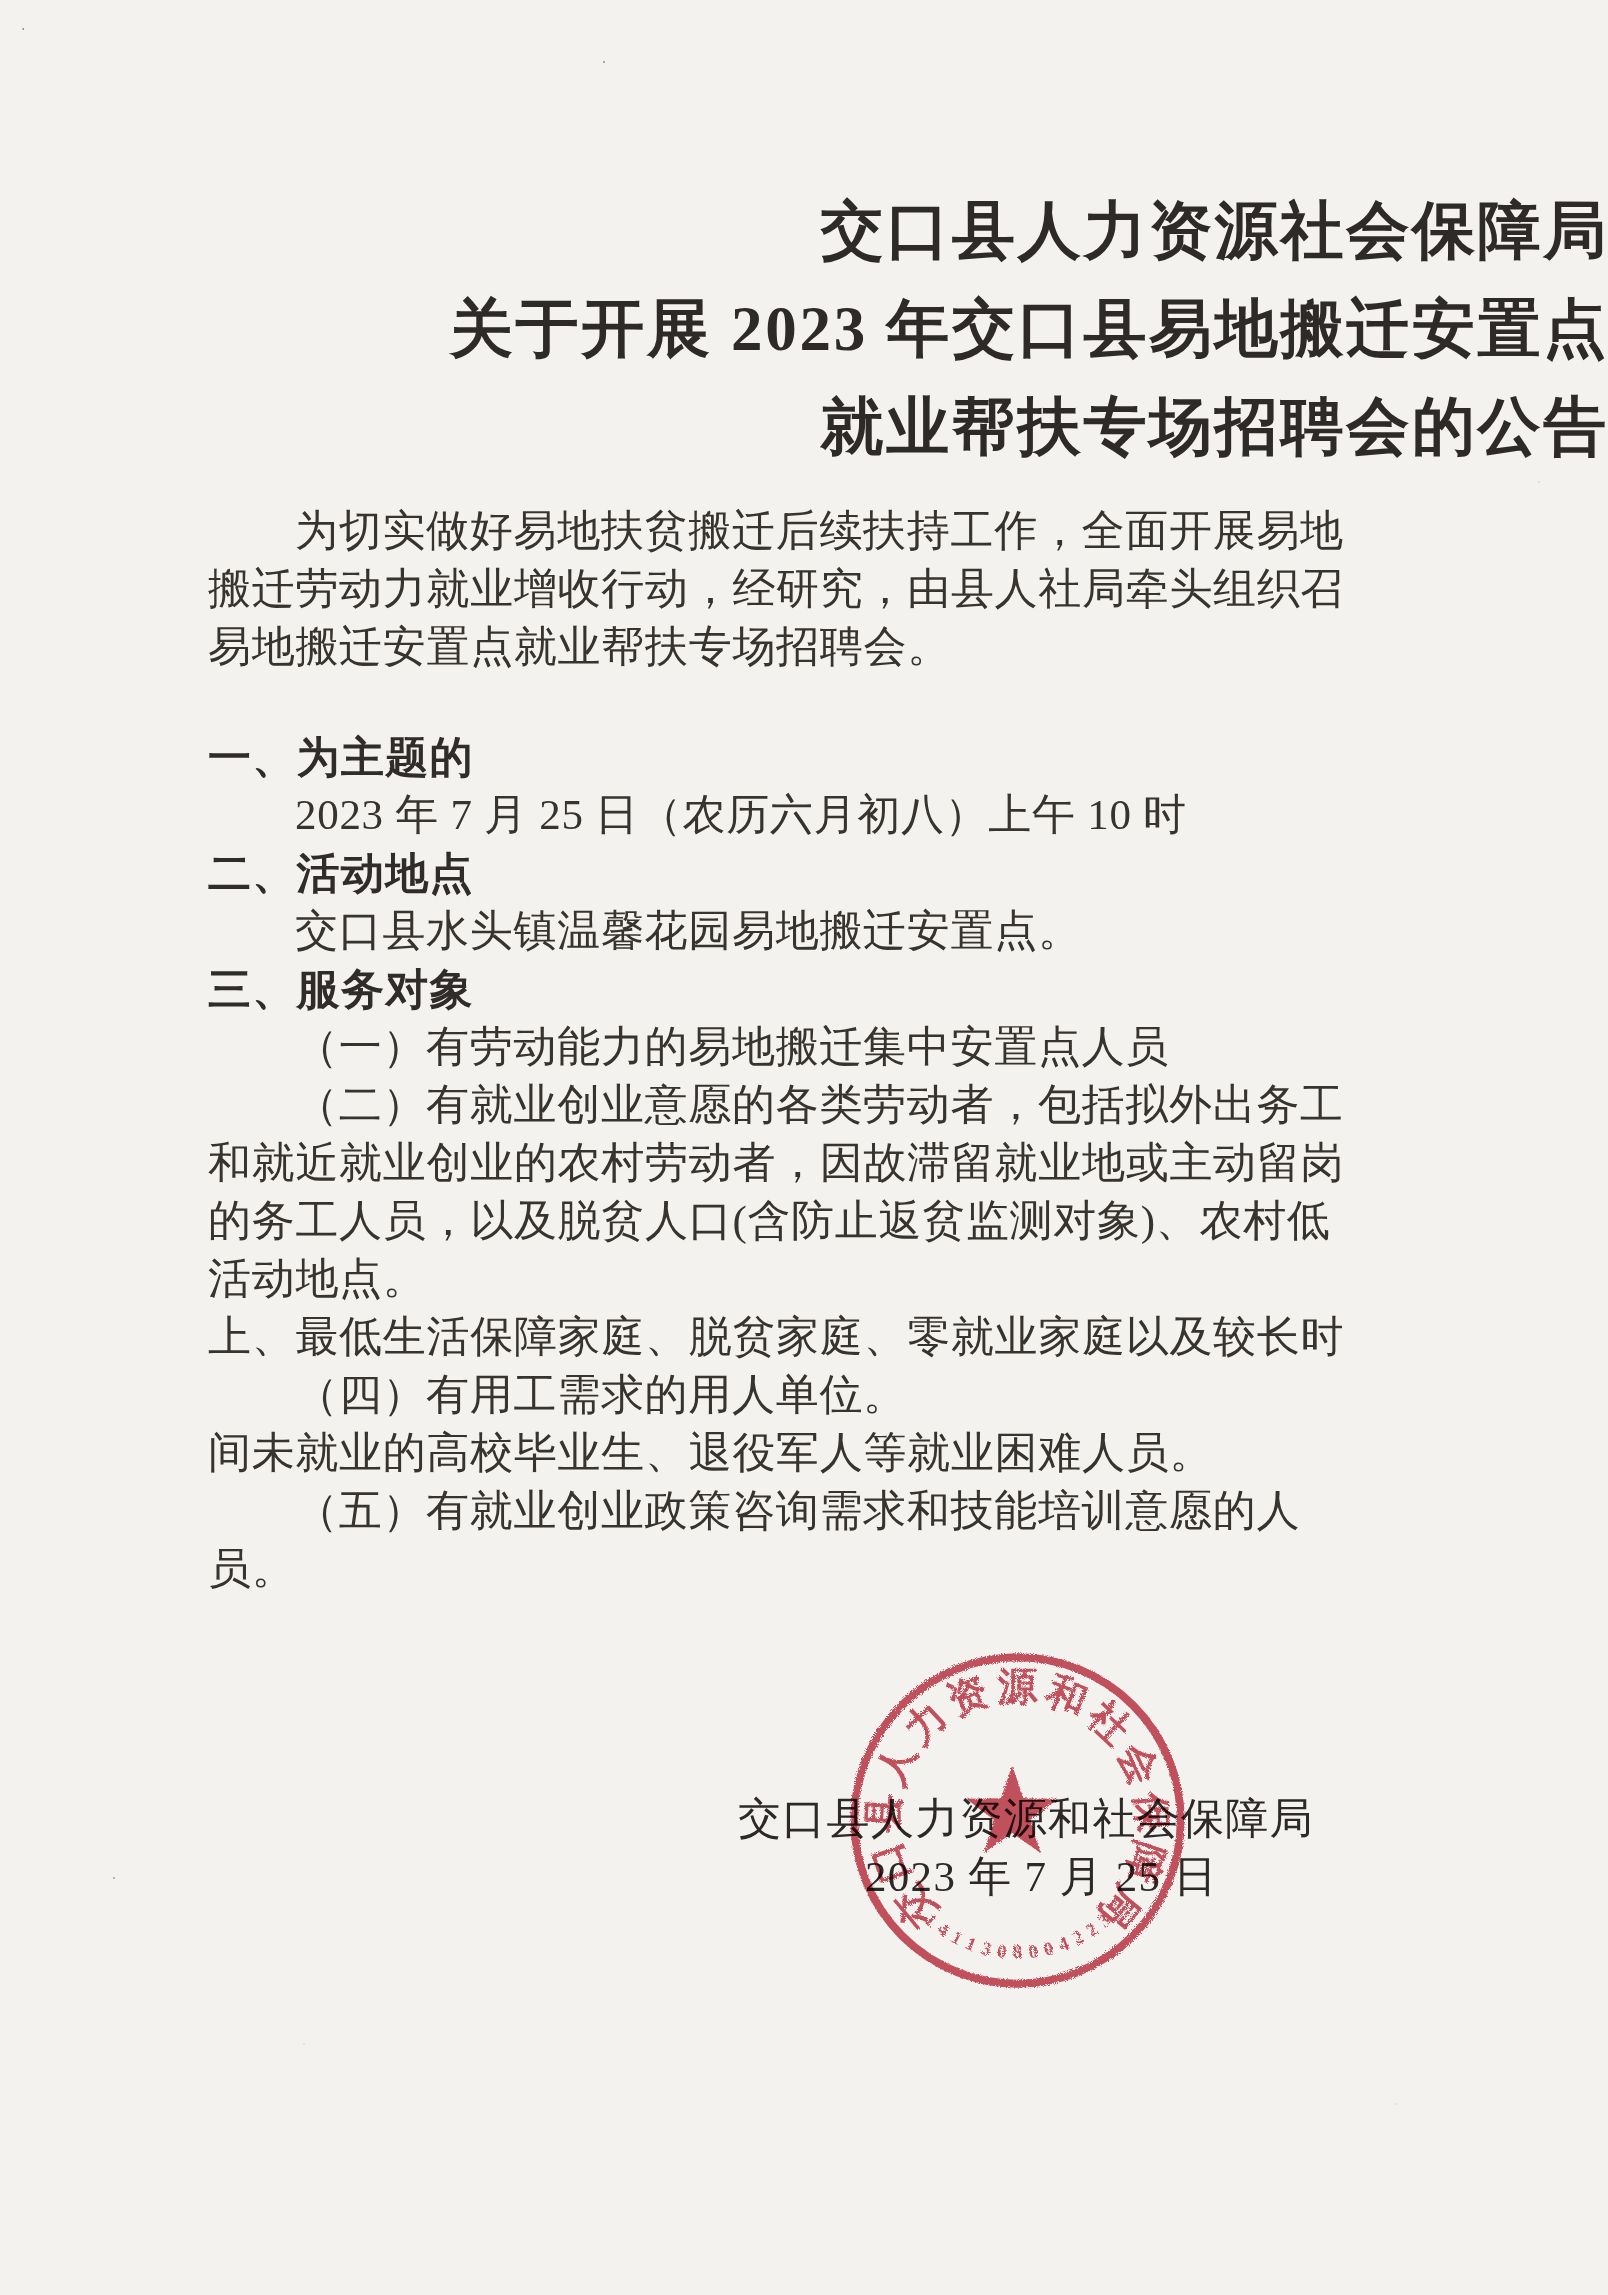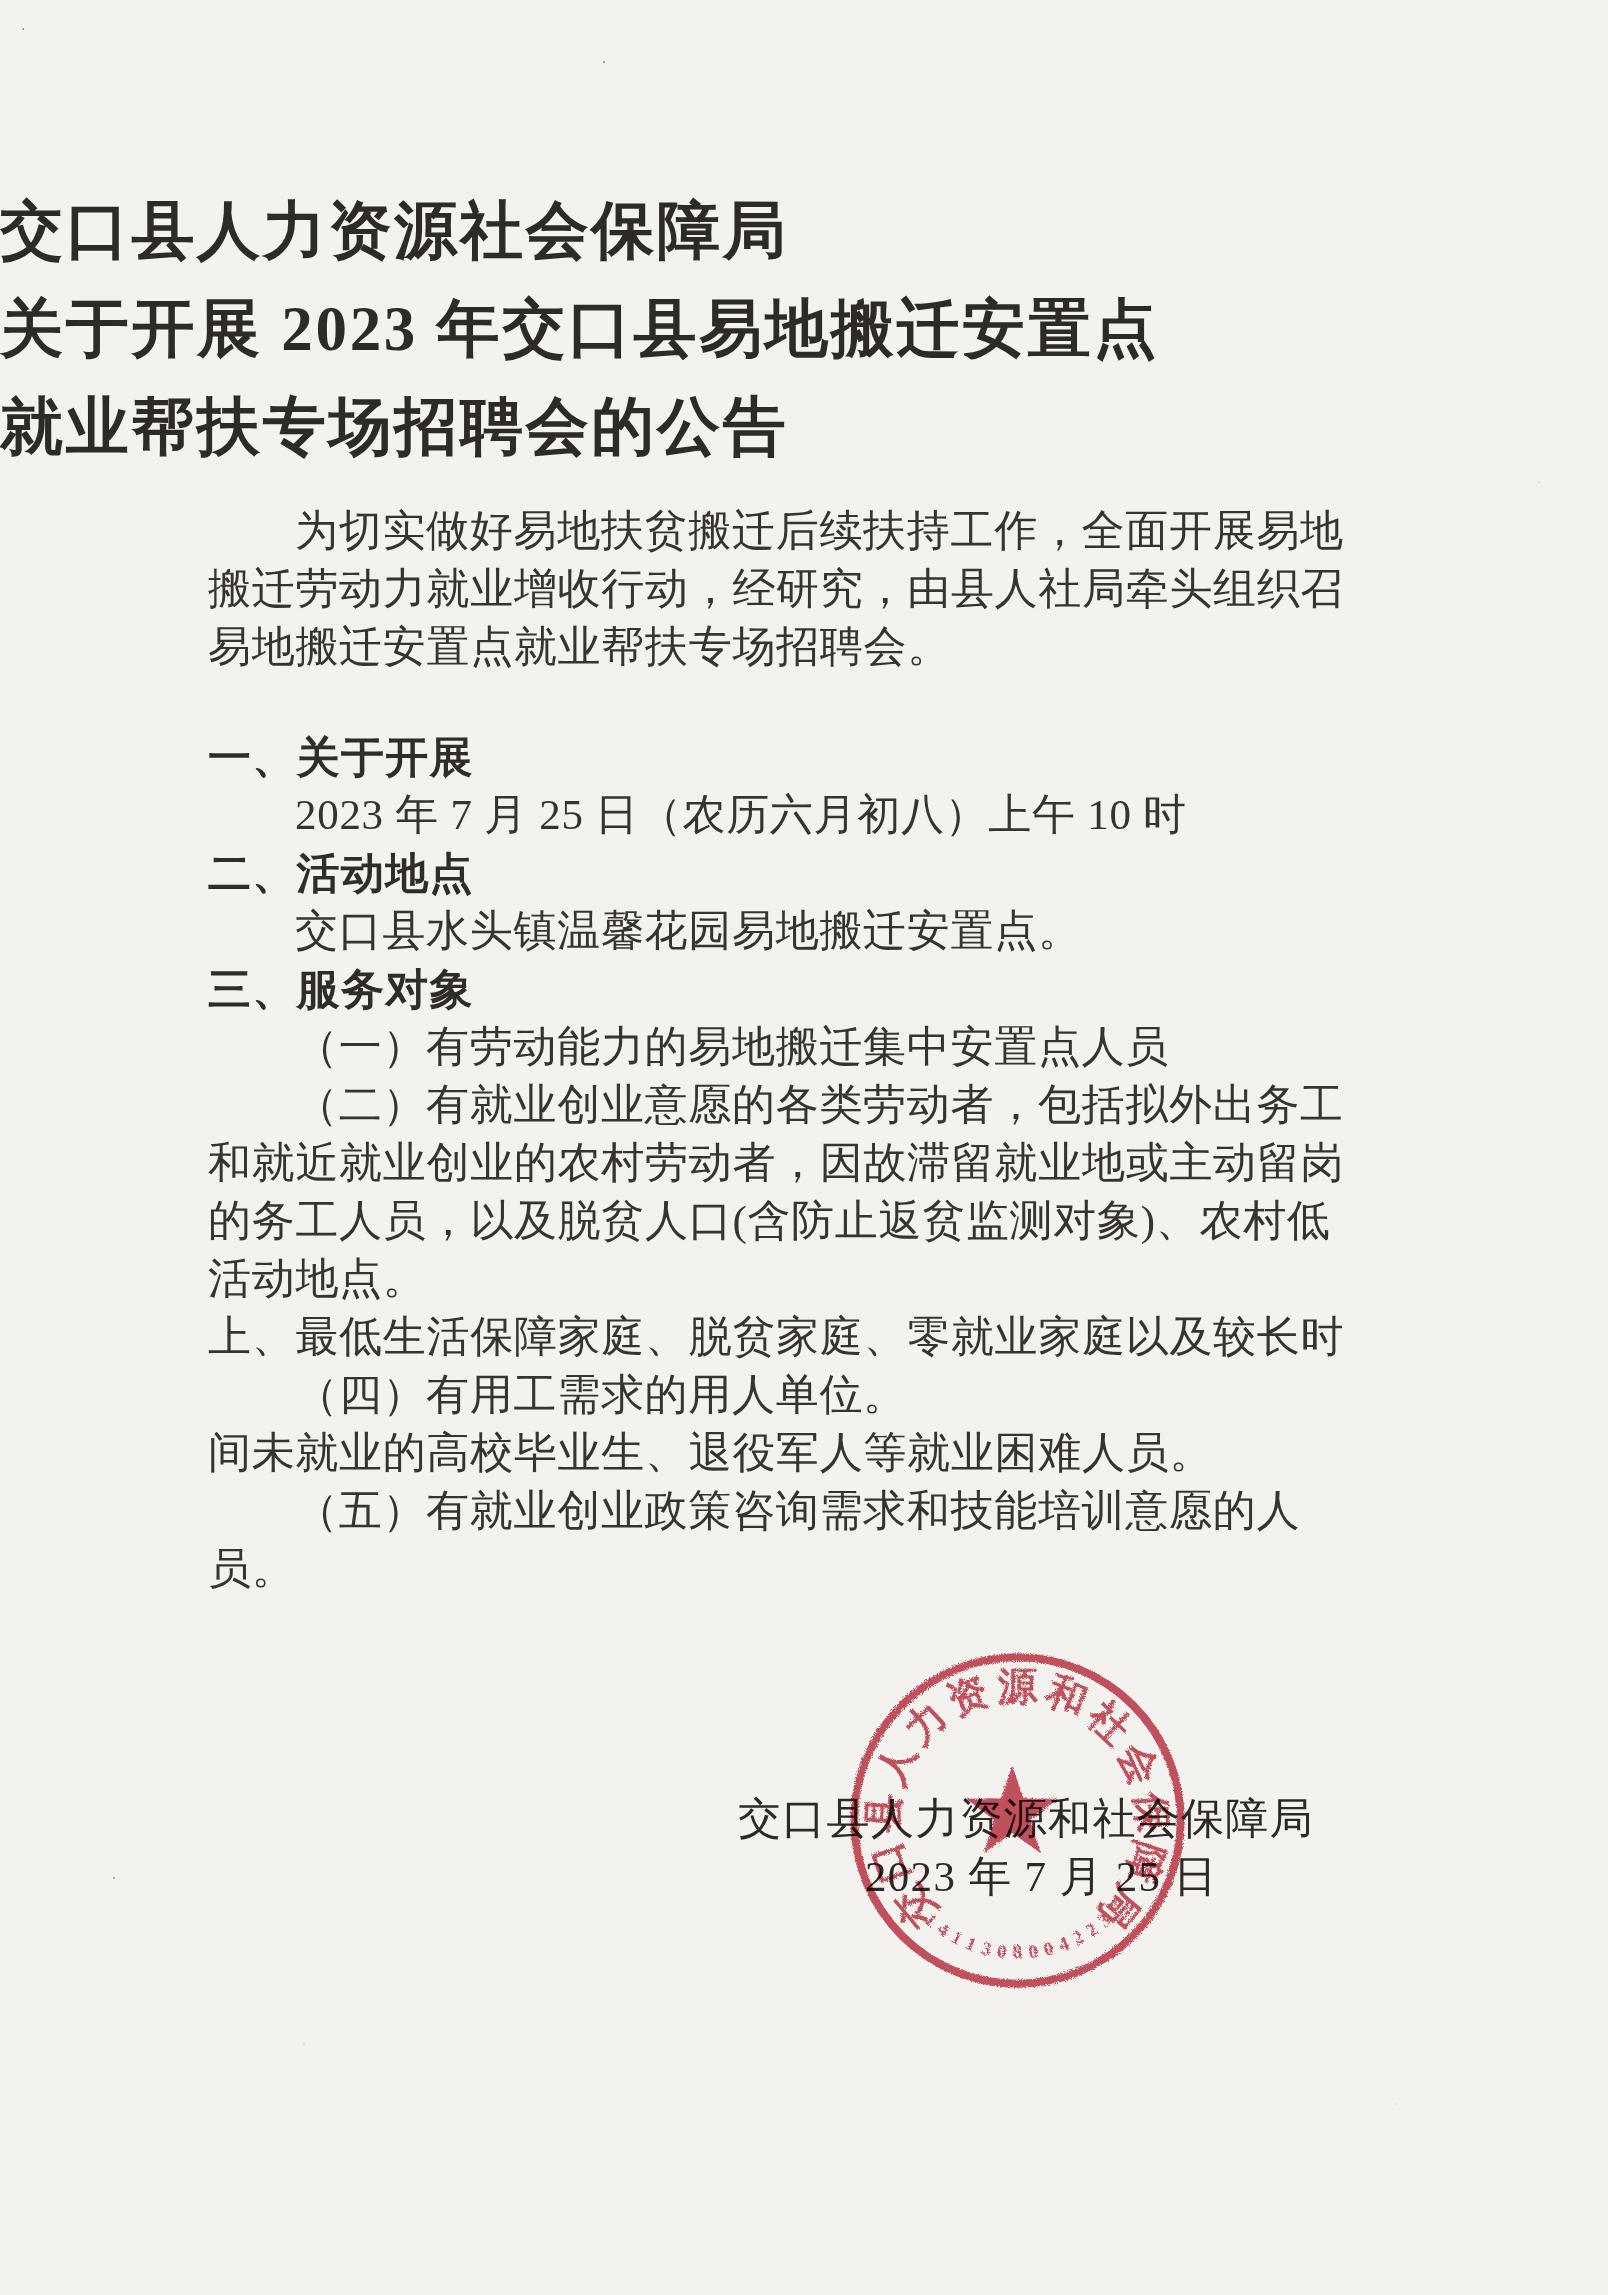--- a/index.html
+++ b/index.html
@@ -23,21 +23,21 @@
       #f2f0ec;
     font-family: "Liberation Serif", "DejaVu Serif", serif;
     color: #37332f;
   }
 
   
   .title-block {
     position: absolute;
     top: 182px; left: 0;
     width: 100%;
-    text-align: left;
+    text-align: right;
     font-size: 63px;
     line-height: 98px;
     font-weight: 700;
     letter-spacing: 2.7px;
     color: #2d2a27;
   }
 
   
   .content {
     position: absolute;
@@ -97,21 +97,21 @@
     <div class="line">交口县人力资源社会保障局</div>
     <div class="line">关于开展 2023 年交口县易地搬迁安置点</div>
     <div class="line">就业帮扶专场招聘会的公告</div>
   </div>
 
   <div class="content">
     <div class="line indent">为切实做好易地扶贫搬迁后续扶持工作，全面开展易地</div>
     <div class="line">搬迁劳动力就业增收行动，经研究，由县人社局牵头组织召</div>
     <div class="line">易地搬迁安置点就业帮扶专场招聘会。</div>
 
-    <div class="line heading gap-above">一、关于开展</div>
+    <div class="line heading gap-above">一、为主题的</div>
     <div class="line indent">2023 年 7 月 25 日（农历六月初八）上午 10 时</div>
 
     <div class="line heading">二、活动地点</div>
     <div class="line indent">交口县水头镇温馨花园易地搬迁安置点。</div>
 
     <div class="line heading">三、服务对象</div>
     <div class="line indent">（一）有劳动能力的易地搬迁集中安置点人员</div>
     <div class="line indent">（二）有就业创业意愿的各类劳动者，包括拟外出务工</div>
     <div class="line">和就近就业创业的农村劳动者，因故滞留就业地或主动留岗</div>
     <div class="line">的务工人员，以及脱贫人口(含防止返贫监测对象)、农村低</div>

